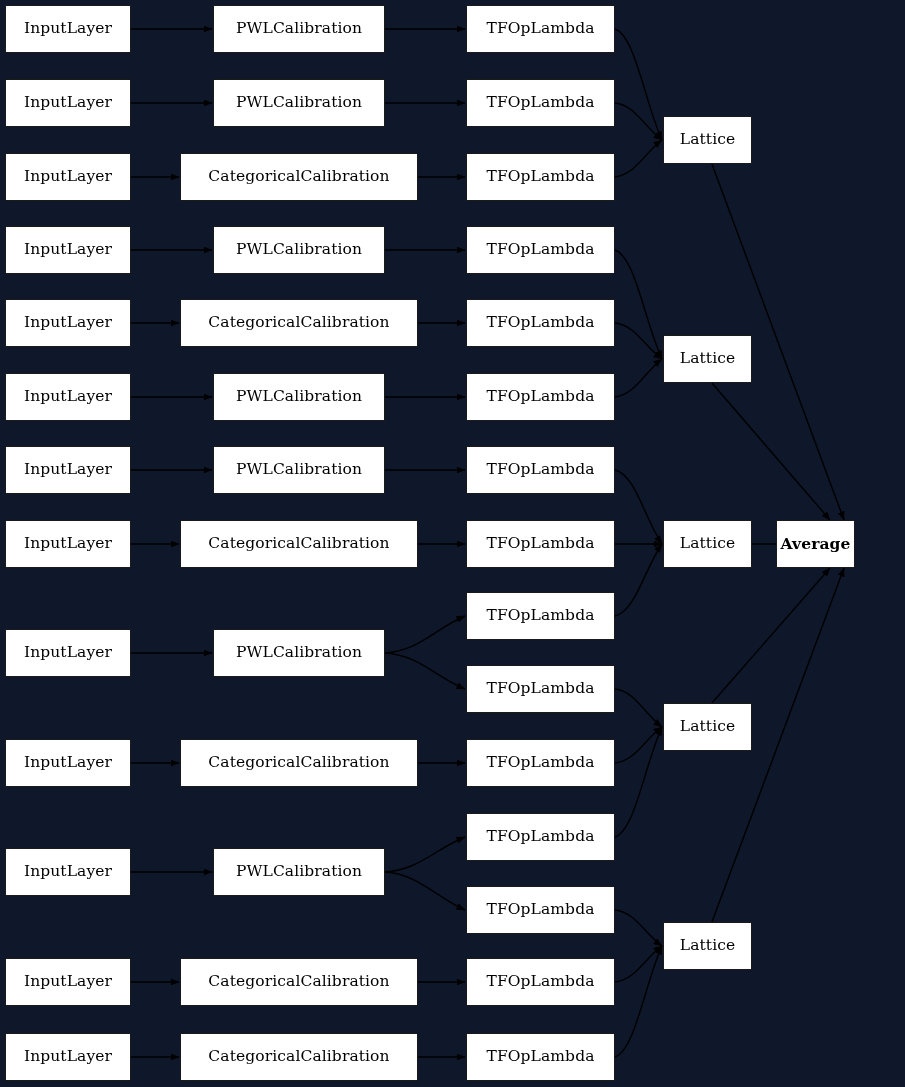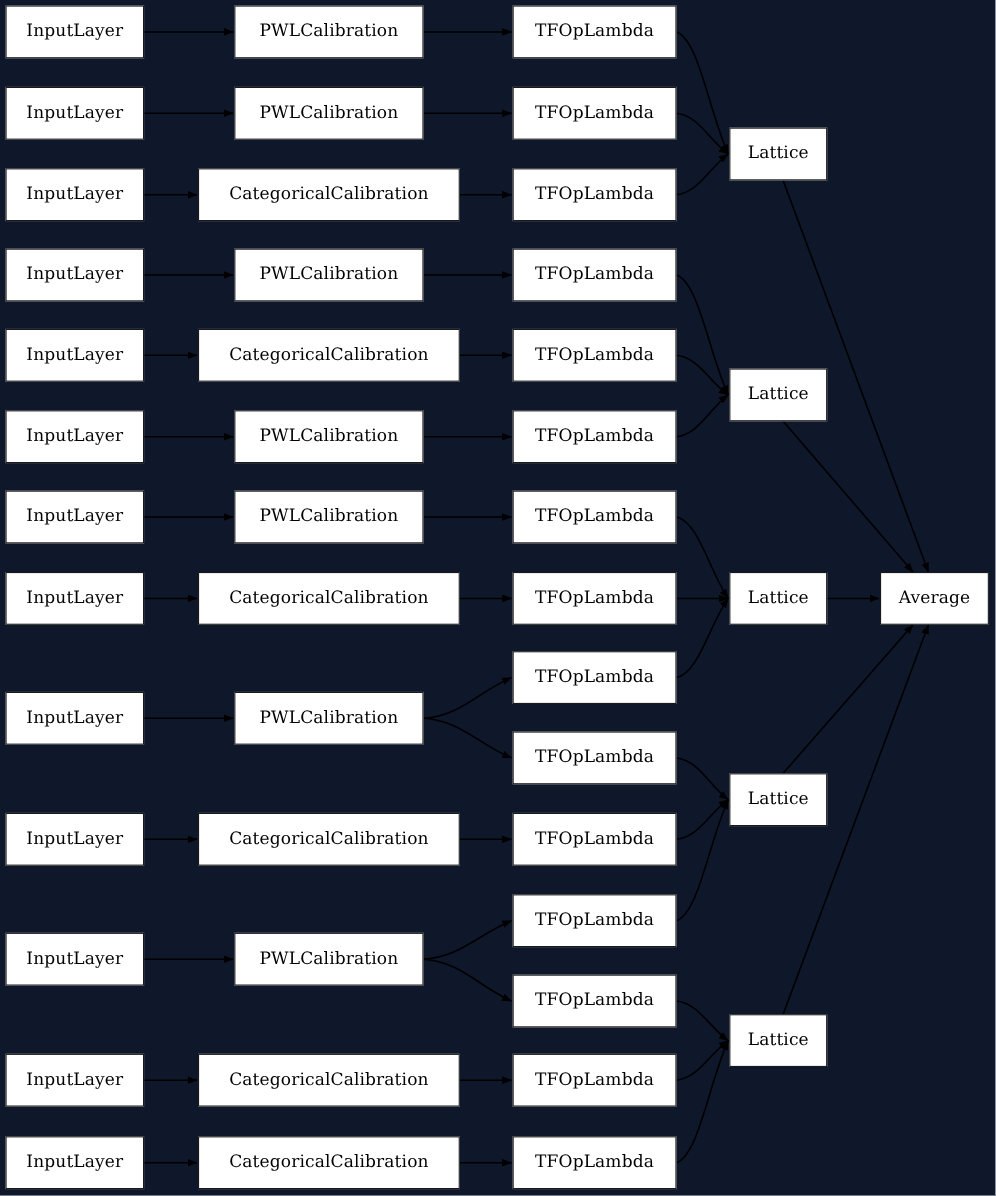--- a/index.html
+++ b/index.html
@@ -217,17 +217,17 @@
       </div>
       <div class="node" style="left: 663px; top: 520px; width: 89px; height: 48px;">
         <span>Lattice</span>
       </div>
       <div class="node" style="left: 663px; top: 703px; width: 89px; height: 48px;">
         <span>Lattice</span>
       </div>
       <div class="node" style="left: 663px; top: 922px; width: 89px; height: 48px;">
         <span>Lattice</span>
       </div>
-      <div class="node" style="left: 800px; top: 520px; width: 99px; height: 48px;">
+      <div class="node" style="left: 776px; top: 520px; width: 79px; height: 48px; font-weight: bold;">
         <span>Average</span>
       </div>
     </div>
 </div>
 
 </body></html>

